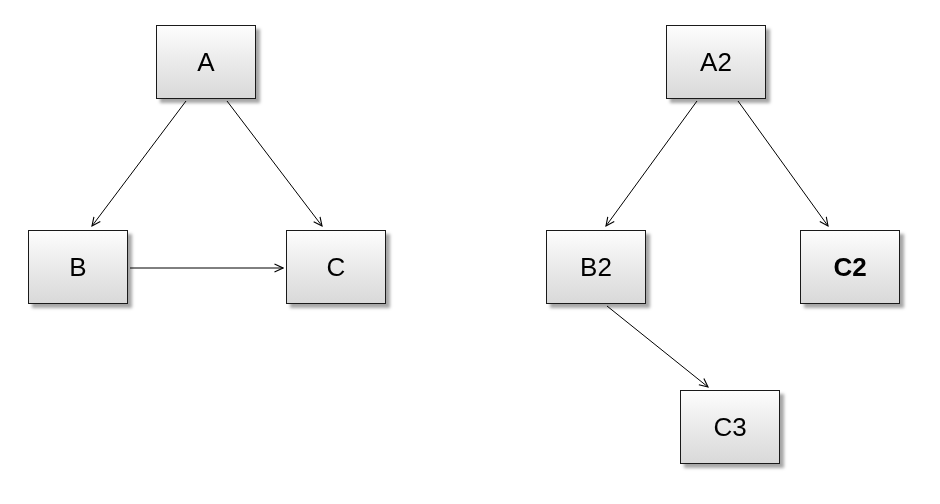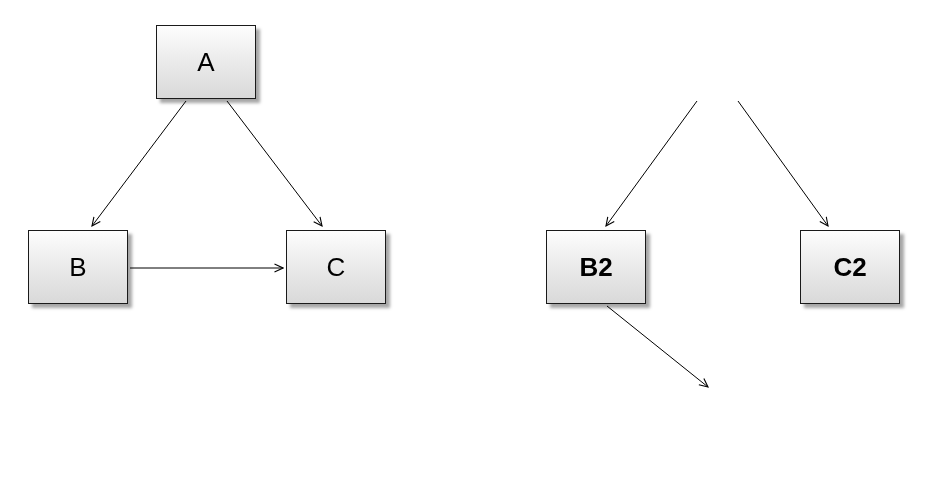--- a/index.html
+++ b/index.html
@@ -42,21 +42,21 @@
     font-size: 26px;
     color: #000000;
     user-select: none;
   }
   
   .pos-A  { left: 156px; top: 25px;  }
   .pos-B  { left: 28px;  top: 230px; }
   .pos-C  { left: 286px; top: 230px; }
   
   .pos-A2 { left: 666px; top: 25px;  }
-  .pos-B2 { left: 546px; top: 230px; font-weight: bold; }
+  .pos-B2 { left: 546px; top: 230px; }
   .pos-C2 { left: 800px; top: 230px; font-weight: bold; }
   .pos-C3 { left: 680px; top: 390px; }
 </style>
 </head>
 <body>
 
 <div class="canvas">
 
   <svg class="edges-layer" viewBox="0 0 940 504" xmlns="http://www.w3.org/2000/svg">
     <defs>
@@ -77,20 +77,26 @@
   <div class="node pos-A">
     <span class="node-label">A</span>
   </div>
   <div class="node pos-B">
     <span class="node-label">B</span>
   </div>
   <div class="node pos-C">
     <span class="node-label">C</span>
   </div>
 
+  <div class="node pos-A2">
+    <span class="node-label">A2</span>
+  </div>
   <div class="node pos-B2">
     <span class="node-label">B2</span>
   </div>
   <div class="node pos-C2">
     <span class="node-label">C2</span>
   </div>
+  <div class="node pos-C3">
+    <span class="node-label">C3</span>
+  </div>
 
 </div>
 
 </body></html>

